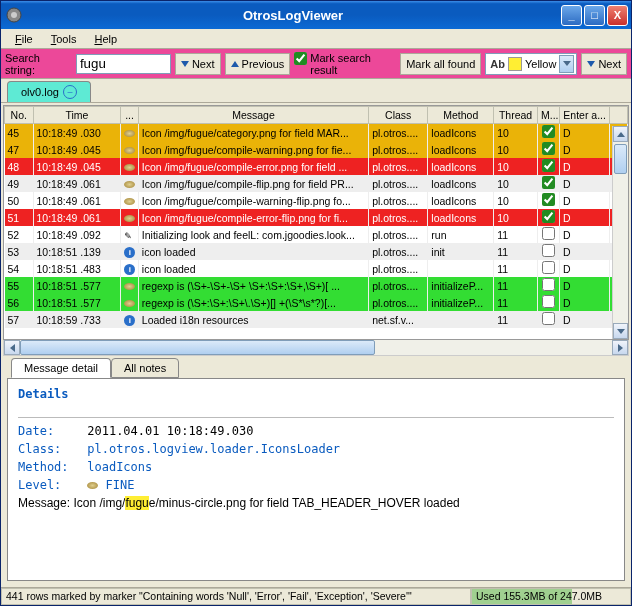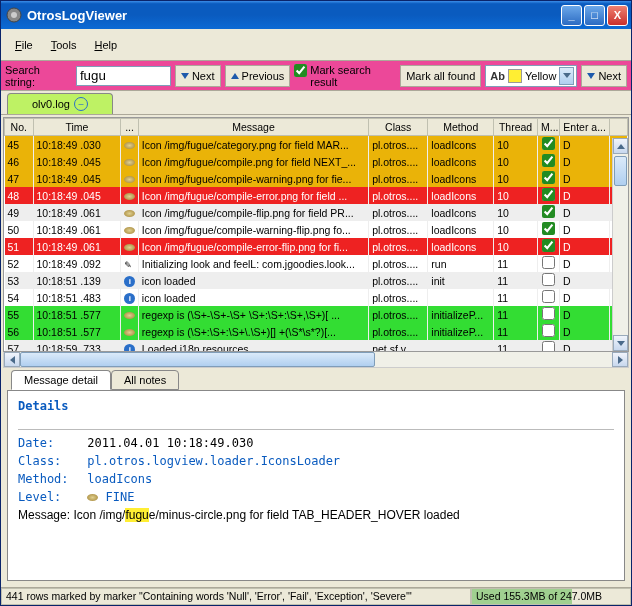--- a/index.html
+++ b/index.html
@@ -1,39 +1,39 @@
 <!DOCTYPE html>
 <html><head>
 <meta charset="utf-8">
 <style>
 * { box-sizing: border-box; margin: 0; padding: 0; }
 body { font-family: Tahoma, Arial, sans-serif; font-size: 11px; background: #ece9d8; width: 632px; height: 606px; overflow: hidden; }
 .window { width: 632px; height: 606px; border: 1px solid #0a246a; display: flex; flex-direction: column; }
 .titlebar { height: 28px; background: linear-gradient(to bottom, #3b8de8 0%, #0a5bbf 10%, #0a5bbf 50%, #0c6ad4 100%); display: flex; align-items: center; padding: 0 3px 0 5px; color: white; }
 .titlebar .app-icon { width: 16px; height: 16px; margin-right: 5px; }
-.titlebar .title { flex: 1; font-size: 13px; font-weight: bold; }
+.titlebar .title { flex: 1; font-size: 13px; font-weight: bold; text-align: center; }
 .titlebar .win-btn { width: 21px; height: 21px; margin-left: 2px; border: 1px solid #fff; border-radius: 3px; display: flex; align-items: center; justify-content: center; cursor: pointer; color:#fff; font-weight:bold; }
 .win-btn.min,.win-btn.max{background:linear-gradient(#6ba8ea,#2c6bc2);} .win-btn.close{background:linear-gradient(#f08070,#c9302c);}
-.menubar { height: 32px; background: #ece9d8; display: flex; align-items: center; padding: 0 6px; gap: 2px; border-bottom:1px solid #aca899; }
+.menubar { height: 20px; background: #ece9d8; display: flex; align-items: center; padding: 0 6px; gap: 2px; border-bottom:1px solid #aca899; }
 .menubar span { padding: 2px 8px; cursor: pointer; }
 .menubar span u{text-decoration:underline;}
 .toolbar { height: 30px; background: #ec4899; display: flex; align-items: center; padding: 2px 4px; gap: 4px; border-bottom:1px solid #aca899; }
 .toolbar label{padding-right:2px;}
 .toolbar input[type=text]{border:1px solid #7f9db9;height:20px;padding:0 3px;width:95px;}
 .tbtn{height:22px;border:1px solid #aca899;background:#ece9d8;display:flex;align-items:center;padding:0 5px;gap:3px;cursor:pointer;white-space:nowrap;}
 .tbtn .arrow{display:inline-block;width:0;height:0;border-left:4px solid transparent;border-right:4px solid transparent;}
 .arrow.down{border-top:6px solid #1e5aab;} .arrow.up{border-bottom:6px solid #1e5aab;}
 .chk{display:flex;align-items:flex-start;gap:3px;}
 .chk input{accent-color:#228B22;}
 .colorbox{width:14px;height:14px;background:#ffee33;border:1px solid #999;display:inline-block;}
 .dropdown{height:22px;border:1px solid #7f9db9;background:#fff;display:flex;align-items:center;padding:0 2px 0 4px;gap:3px;}
 .dd-arrow{width:15px;height:18px;background:linear-gradient(#dbeaf9,#b0cff0);border:1px solid #7f9db9;display:flex;align-items:center;justify-content:center;}
 .dd-arrow::after{content:"";border-left:4px solid transparent;border-right:4px solid transparent;border-top:5px solid #4a6a8a;}
 .tabbar{height:24px;background:#ece9d8;display:flex;align-items:flex-end;padding:0 6px;border-bottom:1px solid #aca899;}
-.tab{padding:3px 24px;border:1px solid #888;border-bottom:none;background:#bef264;border-radius:4px 4px 0 0;display:flex;align-items:center;gap:4px;}
+.tab{padding:3px 13px;border:1px solid #888;border-bottom:none;background:#5eead4;border-radius:4px 4px 0 0;display:flex;align-items:center;gap:4px;}
 .tab .close-circle{width:14px;height:14px;border:1px solid #2a6fc9;border-radius:50%;color:#2a6fc9;display:flex;align-items:center;justify-content:center;font-size:9px;line-height:1;}
 .main{flex:1;display:flex;flex-direction:column;overflow:hidden;background:#ece9d8;padding:2px;}
 .table-wrap{height:235px;border:1px solid #999;background:#fff;overflow:hidden;position:relative;}
 table{border-collapse:collapse;width:100%;font-size:10.5px;table-layout:fixed;}
 th{background:#ece9d8;border:1px solid #c0c0b0;padding:2px 3px;font-weight:normal;position:sticky;top:0;white-space:nowrap;overflow:hidden;}
 td{border-right:1px solid #eee;padding:1px 3px;white-space:nowrap;overflow:hidden;}
 .c-no{width:26px;} .c-time{width:80px;} .c-lvl{width:16px;} .c-msg{width:210px;} .c-cls{width:54px;} .c-mth{width:60px;} .c-thr{width:40px;} .c-mk{width:20px;} .c-ent{width:46px;} .c-scr{width:16px;}
 tr.yellow td{background:#eab308;} tr.red td{background:#ee2222;color:#fff;}
 tr.gray td{background:#eeeeee;} tr.green td{background:#33dd33;}
 tr.white td{background:#fff;}
@@ -148,32 +148,20 @@
               <td class="c-lvl"><span class="lvl-icon"></span></td>
               <td class="c-msg">Icon /img/fugue/category.png for field MAR...</td>
               <td class="c-cls">pl.otros....</td>
               <td class="c-mth">loadIcons</td>
               <td class="c-thr">10</td>
               <td class="c-mk mk-cell"><input type="checkbox" checked="" style=""></td>
               <td class="c-ent">D</td>
               <td class="c-scr"></td>
             </tr>
             <tr class="yellow">
-              <td class="c-no">46</td>
-              <td class="c-time">10:18:49 .045</td>
-              <td class="c-lvl"><span class="lvl-icon"></span></td>
-              <td class="c-msg">Icon /img/fugue/compile.png for field NEXT_...</td>
-              <td class="c-cls">pl.otros....</td>
-              <td class="c-mth">loadIcons</td>
-              <td class="c-thr">10</td>
-              <td class="c-mk mk-cell"><input type="checkbox" checked="" style=""></td>
-              <td class="c-ent">D</td>
-              <td class="c-scr"></td>
-            </tr>
-            <tr class="yellow">
               <td class="c-no">47</td>
               <td class="c-time">10:18:49 .045</td>
               <td class="c-lvl"><span class="lvl-icon"></span></td>
               <td class="c-msg">Icon /img/fugue/compile-warning.png for fie...</td>
               <td class="c-cls">pl.otros....</td>
               <td class="c-mth">loadIcons</td>
               <td class="c-thr">10</td>
               <td class="c-mk mk-cell"><input type="checkbox" checked="" style=""></td>
               <td class="c-ent">D</td>
               <td class="c-scr"></td>

